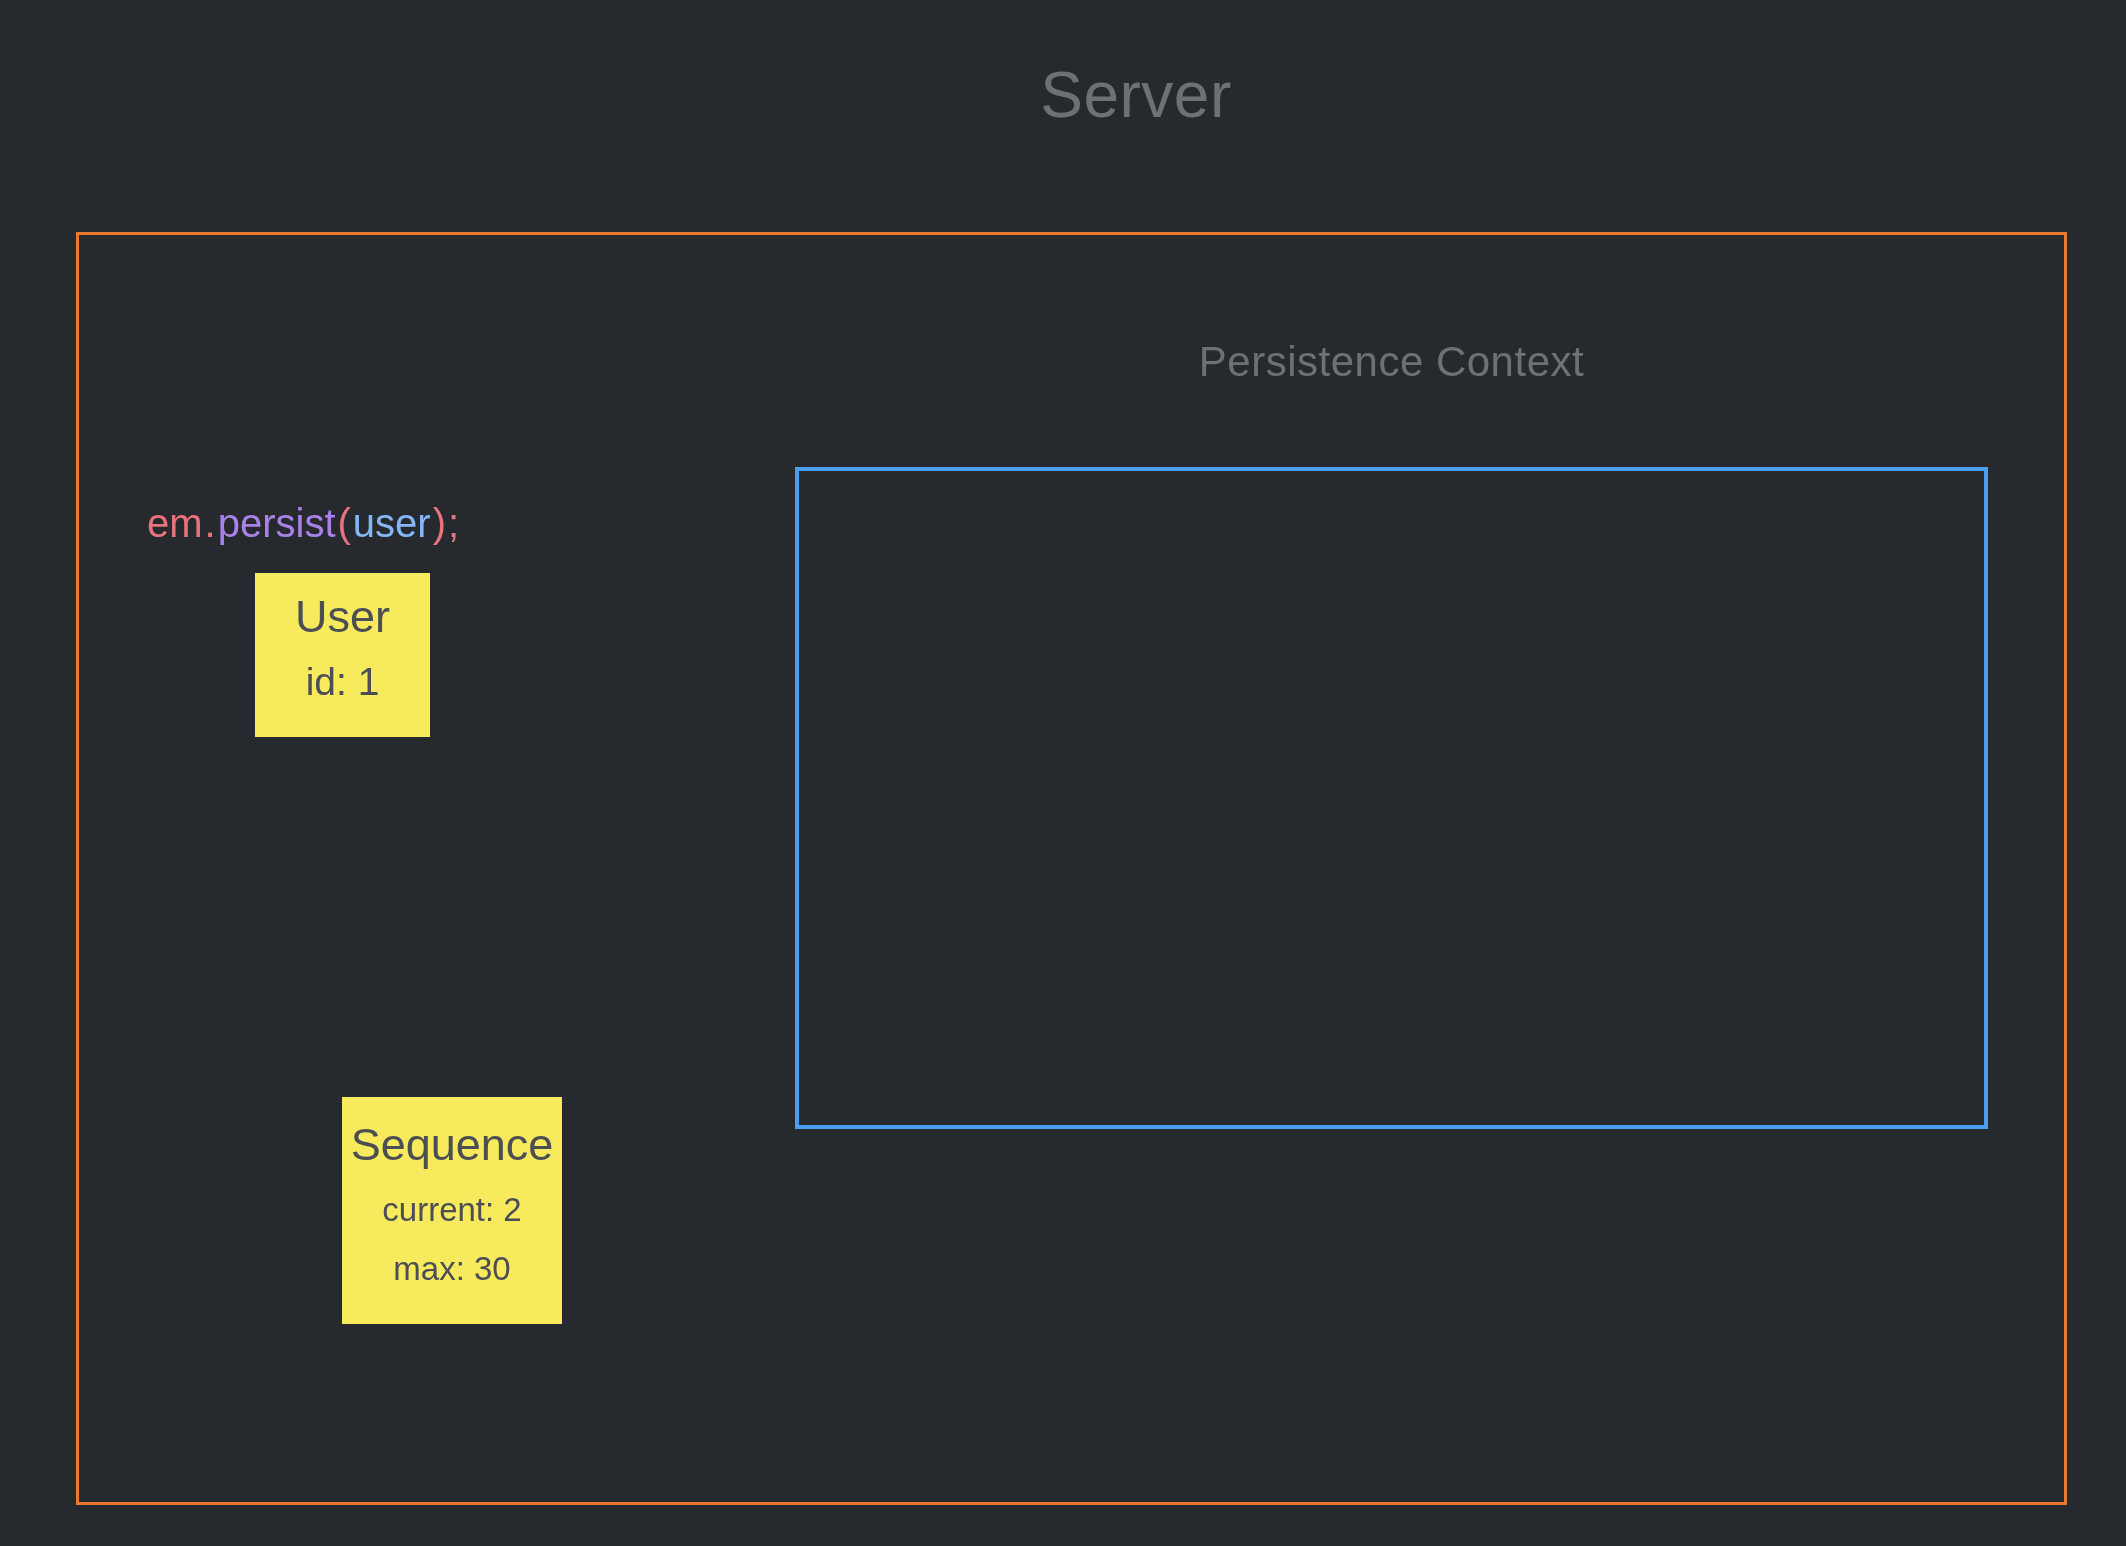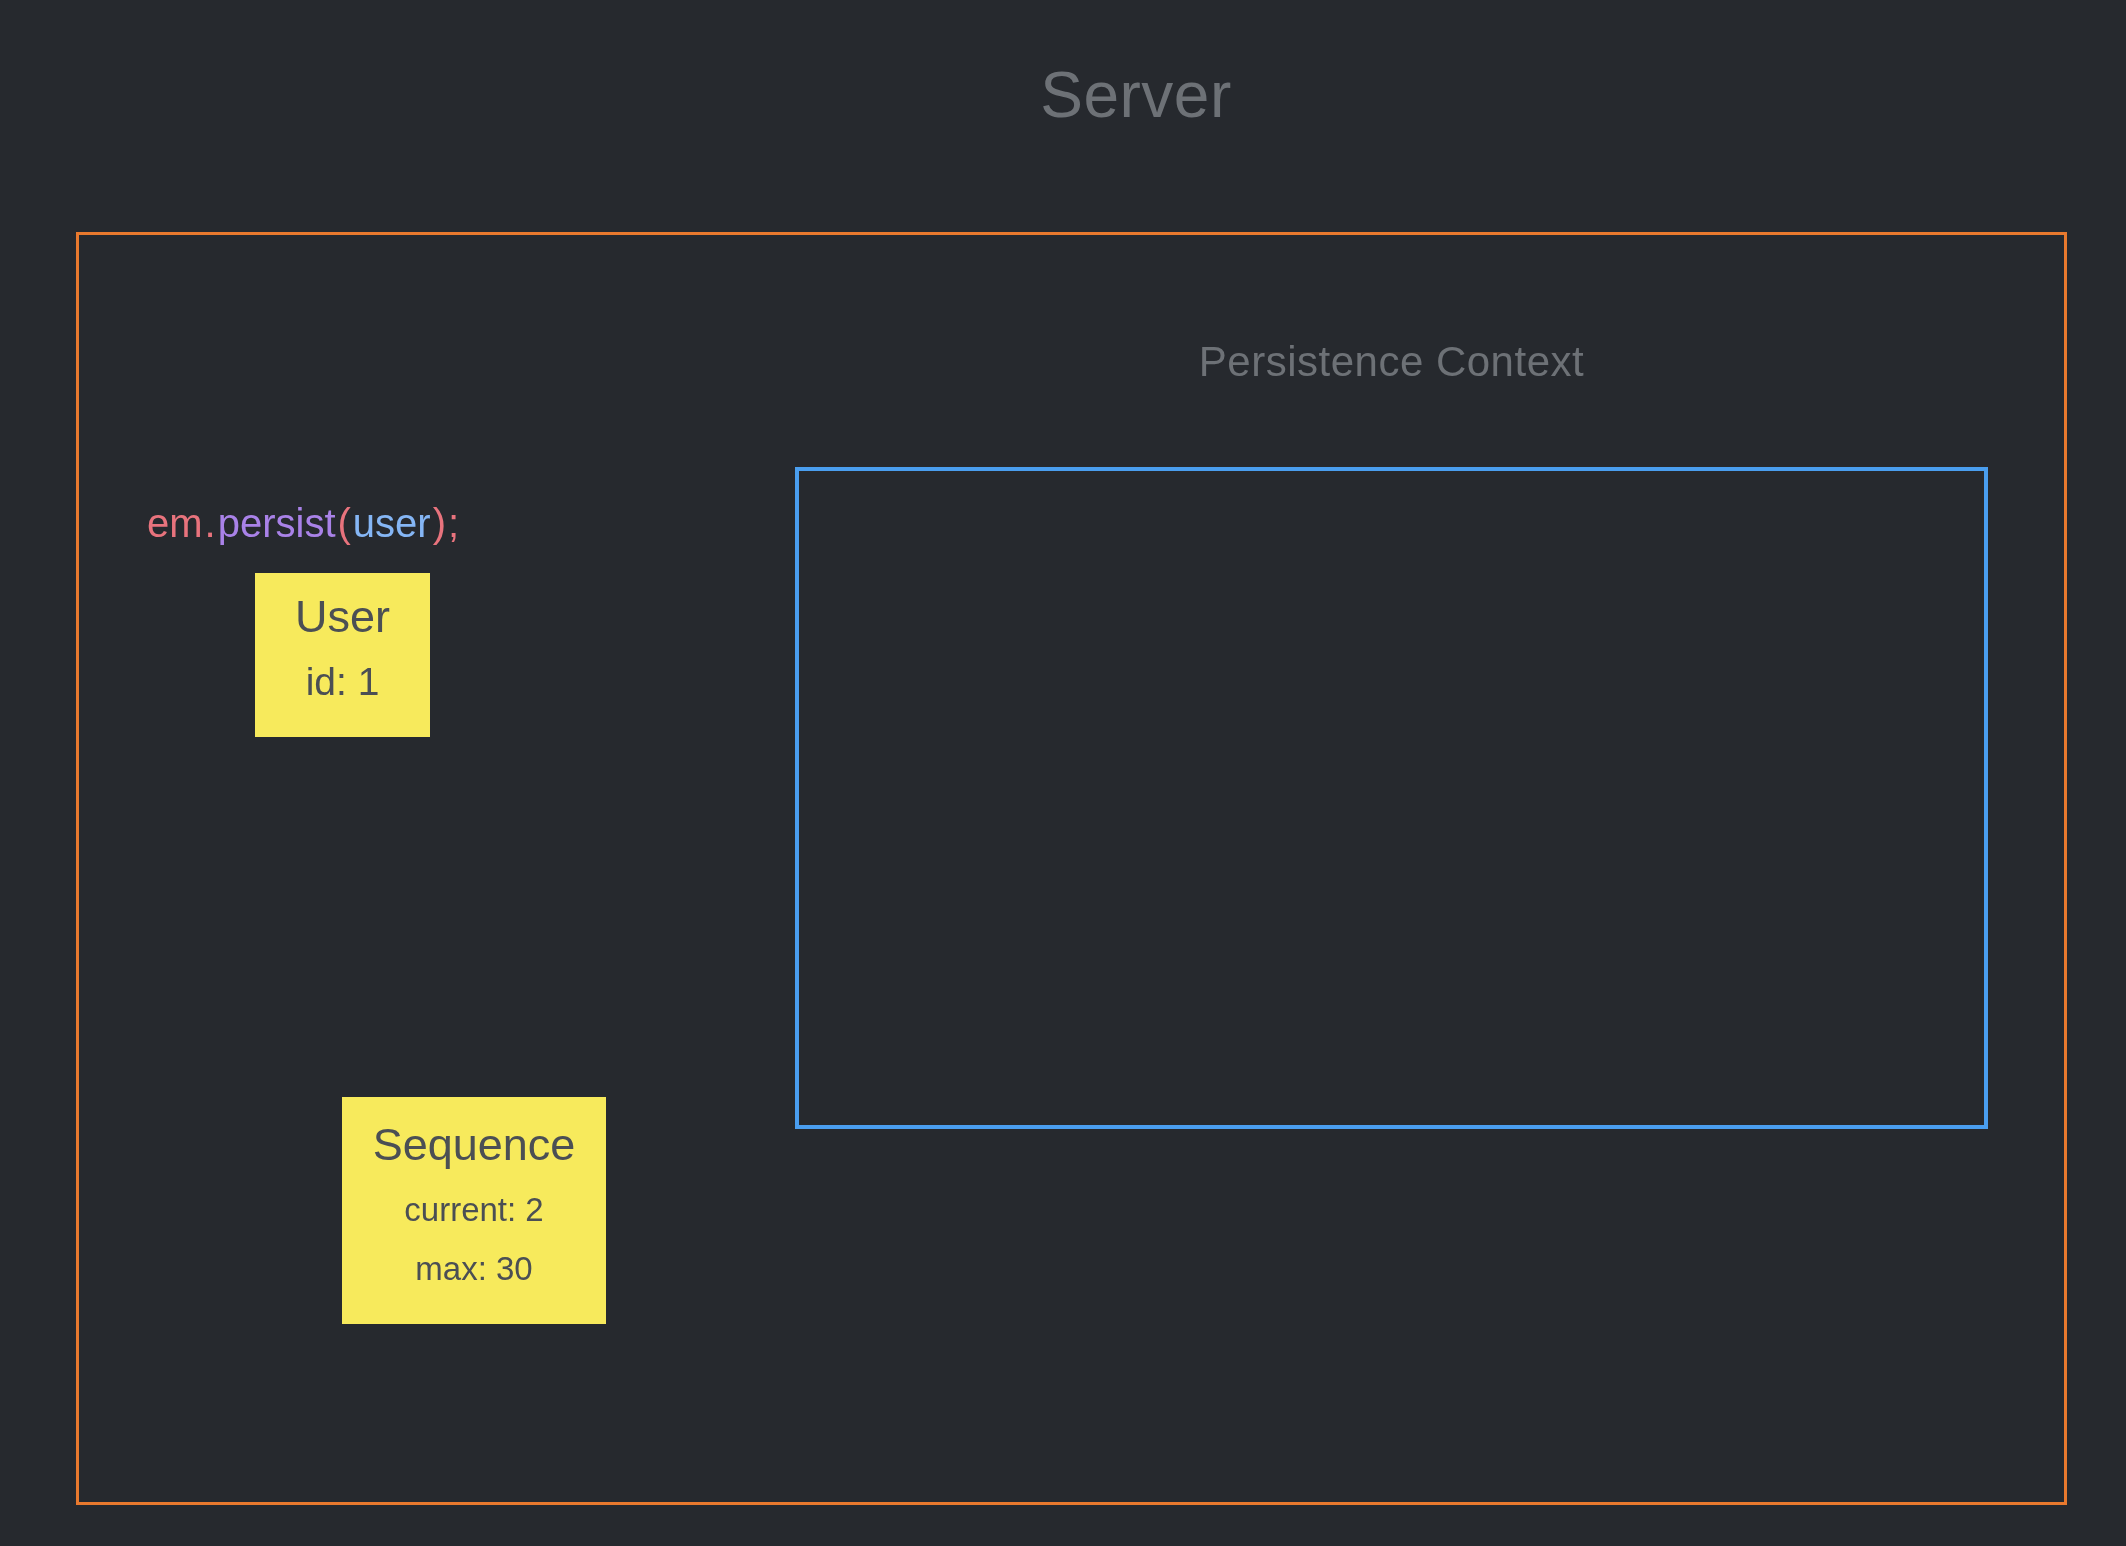--- a/index.html
+++ b/index.html
@@ -101,21 +101,21 @@
     left:253px; top:571px;
     width:175px; height:164px;
     justify-content:flex-start;
     padding-top:18px;
   }
   #entity-user .entity-title { font-size:45px; }
   #entity-user .entity-field { font-size:39px; margin-top:16px;text-align:right; }
 
   #entity-sequence {
     left:340px; top:1095px;
-    width:264px; height:227px;
+    width:220px; height:227px;
     justify-content:flex-start;
     padding-top:22px;
   }
   #entity-sequence .entity-title { font-size:45px; }
   #entity-sequence .entity-field { font-size:33px; margin-top:20px; }
   #entity-sequence .entity-field:first-of-type { margin-top:10px; }
 </style>
 </head>
 <body>
 

